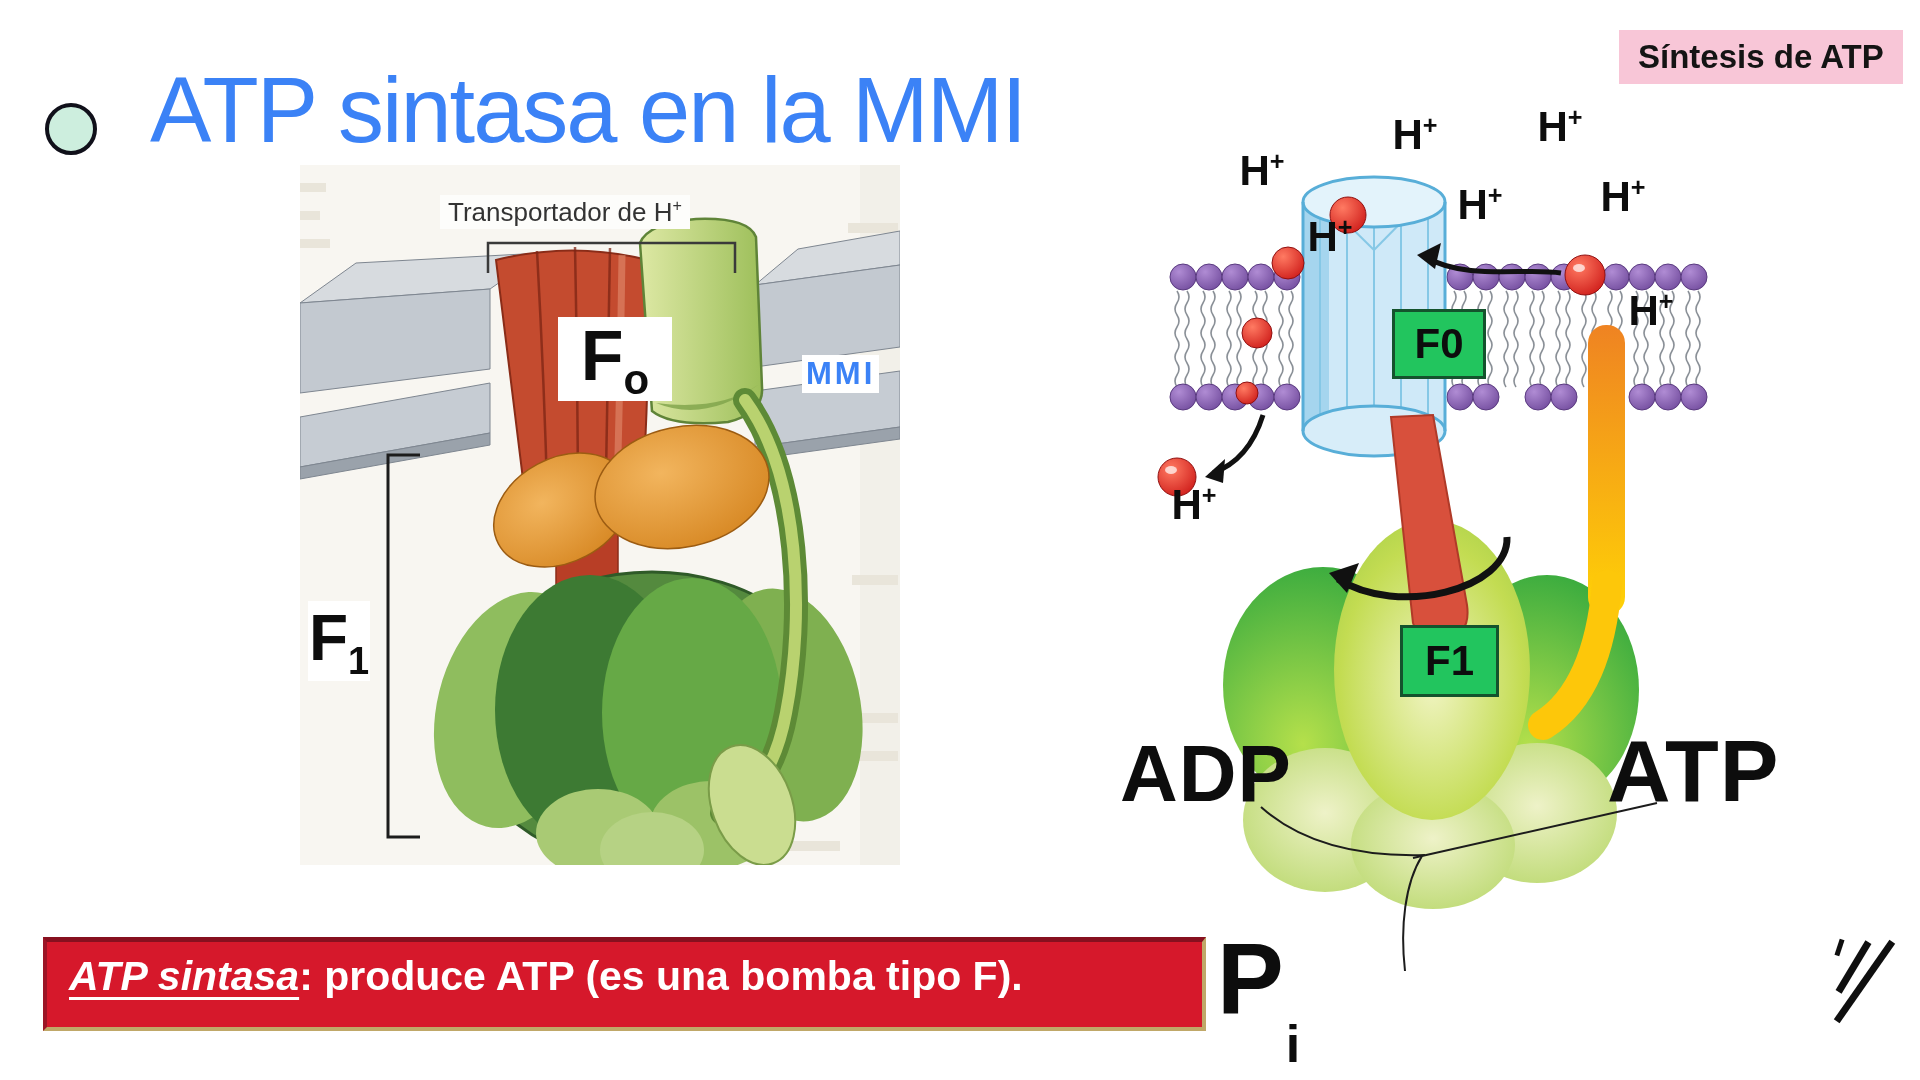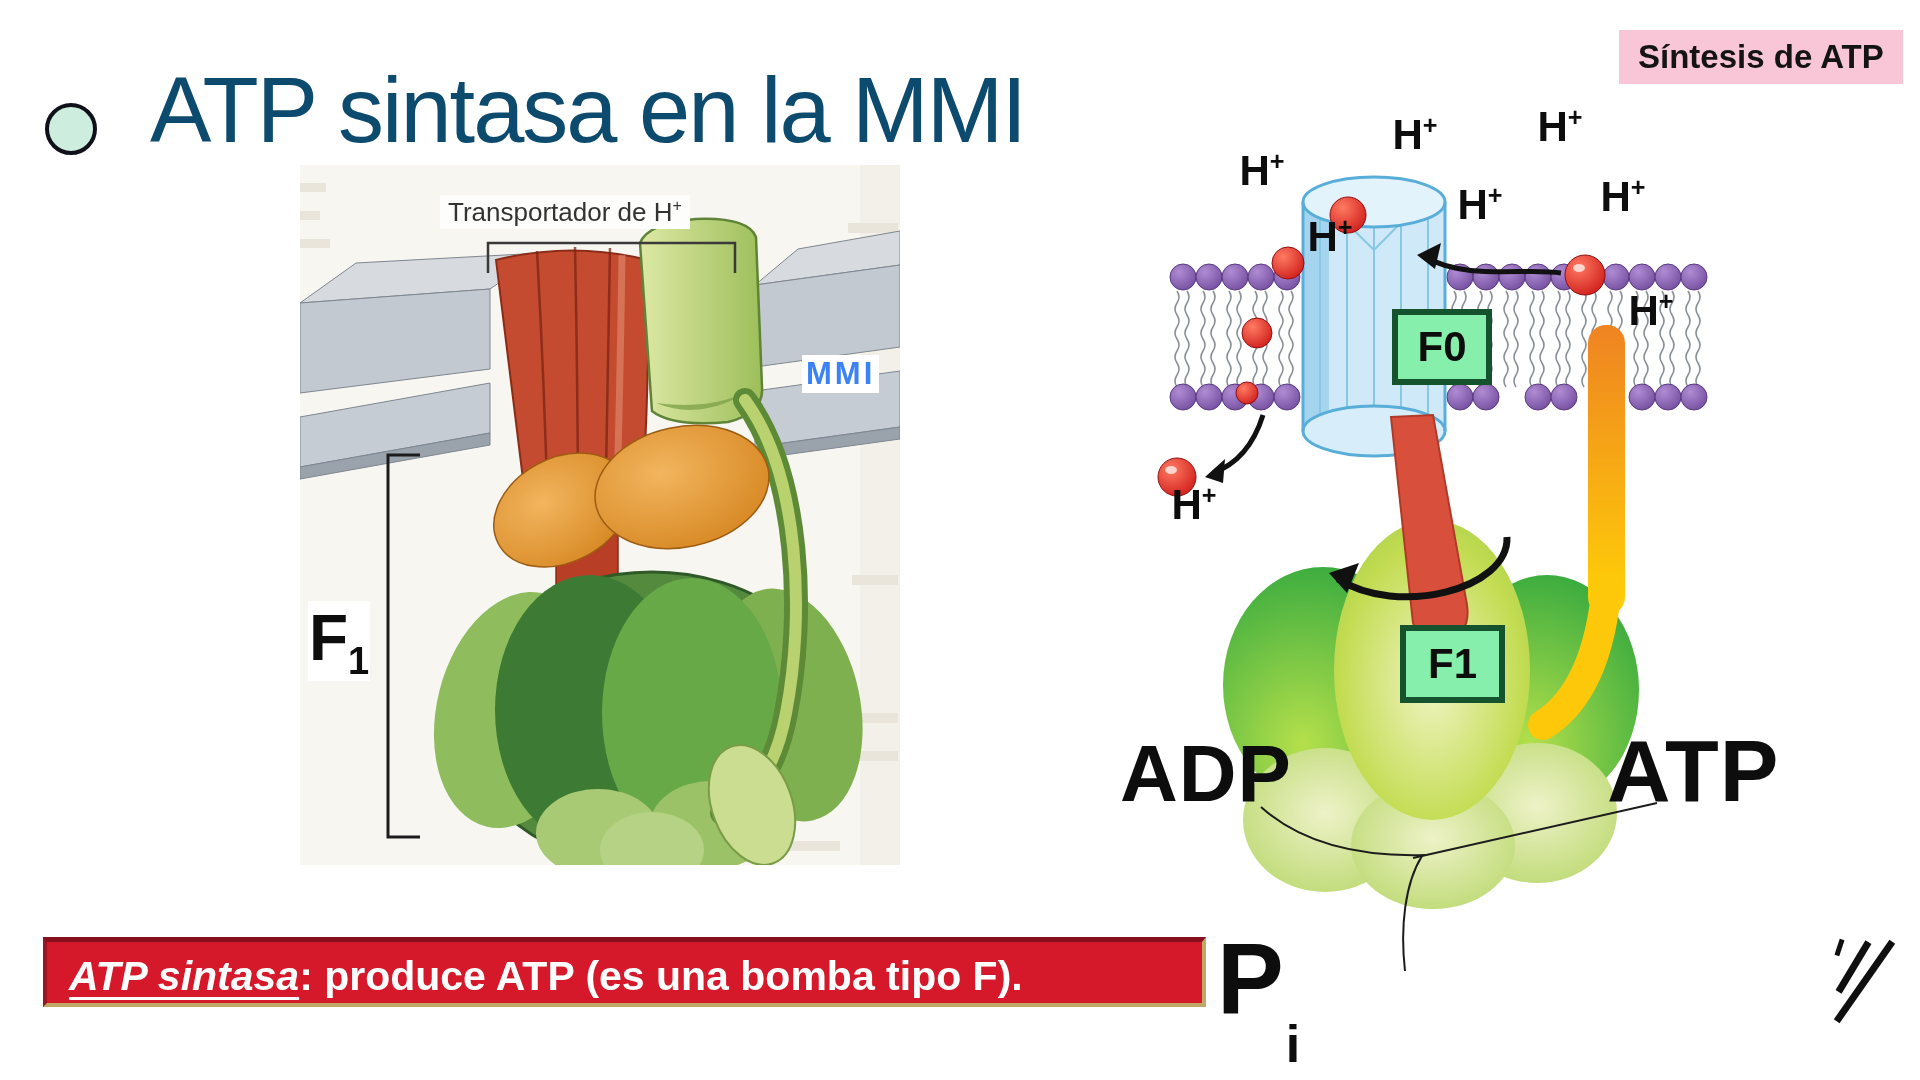--- a/index.html
+++ b/index.html
@@ -3,21 +3,21 @@
 <meta charset="utf-8">
 <style>
   html,body{margin:0;padding:0;width:1920px;height:1080px;background:#ffffff;overflow:hidden;
     font-family:"Liberation Sans", sans-serif;}
   .slide{position:relative;width:1920px;height:1080px;background:#fff;}
 
   
   .bullet{position:absolute;left:45px;top:103px;width:44px;height:44px;border-radius:50%;
     background:#cdeede;border:4px solid #10101a;}
   .title{position:absolute;left:150px;top:58px;margin:0;font-size:92px;font-weight:300;
-    color:#0c4a6e;letter-spacing:-2px;white-space:nowrap;}
+    color:#3b82f6;letter-spacing:-2px;white-space:nowrap;}
   .badge{position:absolute;left:1619px;top:30px;background:#f8c6d7;color:#141414;
     font-size:33px;font-weight:bold;padding:8px 19px;white-space:nowrap;}
 
   
   .left-fig{position:absolute;left:300px;top:165px;width:600px;height:700px;margin:0;}
   .right-fig{position:absolute;left:1095px;top:85px;width:800px;height:960px;margin:0;}
   .left-fig svg,.right-fig svg{position:absolute;left:0;top:0;}
 
   .lf-label,.lf-box,.hp,.rf-box,.big-word,.pi-wrap{position:absolute;color:#0d0d0d;}
   .transporter{left:140px;top:30px;font-size:26px;color:#333;background:#fdfdfb;padding:1px 8px;white-space:nowrap;}
@@ -27,30 +27,30 @@
   .lf-box sub{font-weight:bold;vertical-align:-14px;}
   .fo{left:258px;top:152px;width:114px;height:84px;font-size:70px;line-height:78px;}
   .fo sub{font-size:42px;}
   .f1L{left:8px;top:436px;width:62px;height:80px;font-size:64px;line-height:74px;}
   .f1L sub{font-size:38px;}
   .mmi{left:502px;top:190px;background:#fff;color:#3b82f6;font-weight:bold;font-size:31px;
     letter-spacing:3px;padding:1px 4px;}
 
   .hp{width:80px;text-align:center;font-size:42px;font-weight:bold;}
   .hp sup{font-size:60%;}
-  .rf-box{background:#86efac;border:6px solid #14532d;text-align:center;font-weight:bold;font-size:42px;}
+  .rf-box{background:#22c55e;border:3px solid #14532d;text-align:center;font-weight:bold;font-size:42px;}
   .f0R{left:297px;top:224px;width:88px;height:64px;line-height:64px;}
   .f1R{left:305px;top:540px;width:93px;height:66px;line-height:66px;}
   .adp{left:25px;top:643px;font-size:80px;font-weight:bold;letter-spacing:1px;}
   .atp{left:512px;top:635px;font-size:88px;font-weight:bold;letter-spacing:1px;}
   .pi-wrap{left:122px;top:808px;font-size:100px;font-weight:bold;margin-top:28px;}
   .pi-wrap sub{font-size:52px;position:relative;top:28px;left:2px;}
 
   
-  .footer{position:absolute;left:43px;top:937px;width:1163px;height:70px;background:#d6182b;
+  .footer{position:absolute;left:43px;top:937px;width:1163px;height:94px;background:#d6182b;
     border-top:5px solid #87101f;border-left:4px solid #9c1526;
     border-right:4px solid #c0a868;border-bottom:4px solid #c0a868;
     color:#fff;font-size:41px;font-weight:bold;line-height:68px;padding-left:22px;
     box-sizing:border-box;white-space:nowrap;}
   .footer .term{font-style:italic;text-decoration:underline;text-underline-offset:7px;
     text-decoration-thickness:3px;}
 
   
   .slashes{position:absolute;left:1830px;top:935px;width:80px;height:100px;}
   .slashes i{position:absolute;display:block;background:#0f0f0f;}
@@ -146,20 +146,21 @@
       </g>
 
       <g fill="none">
         <path d="M188,108 L188,78 L435,78 L435,108" stroke="#3a3a3a" stroke-width="2.5"></path>
         <path d="M120,290 L88,290 L88,672 L120,672" stroke="#1c1c1c" stroke-width="3"></path>
       </g>
     </svg>
 
     <div class="lf-label transporter"><span>Transportador de H</span><sup>+</sup></div>
 
+    <div class="lf-box fo"><span class="big">F</span><sub>o</sub></div>
 
     <div class="lf-label mmi">MMI</div>
 
     <div class="lf-box f1L"><span class="big">F</span><sub>1</sub></div>
   </figure>
 
   <figure class="right-fig">
     <svg width="800" height="960" viewBox="0 0 800 960">
       <defs>
         <radialGradient id="headP" cx="0.35" cy="0.3" r="0.9">

